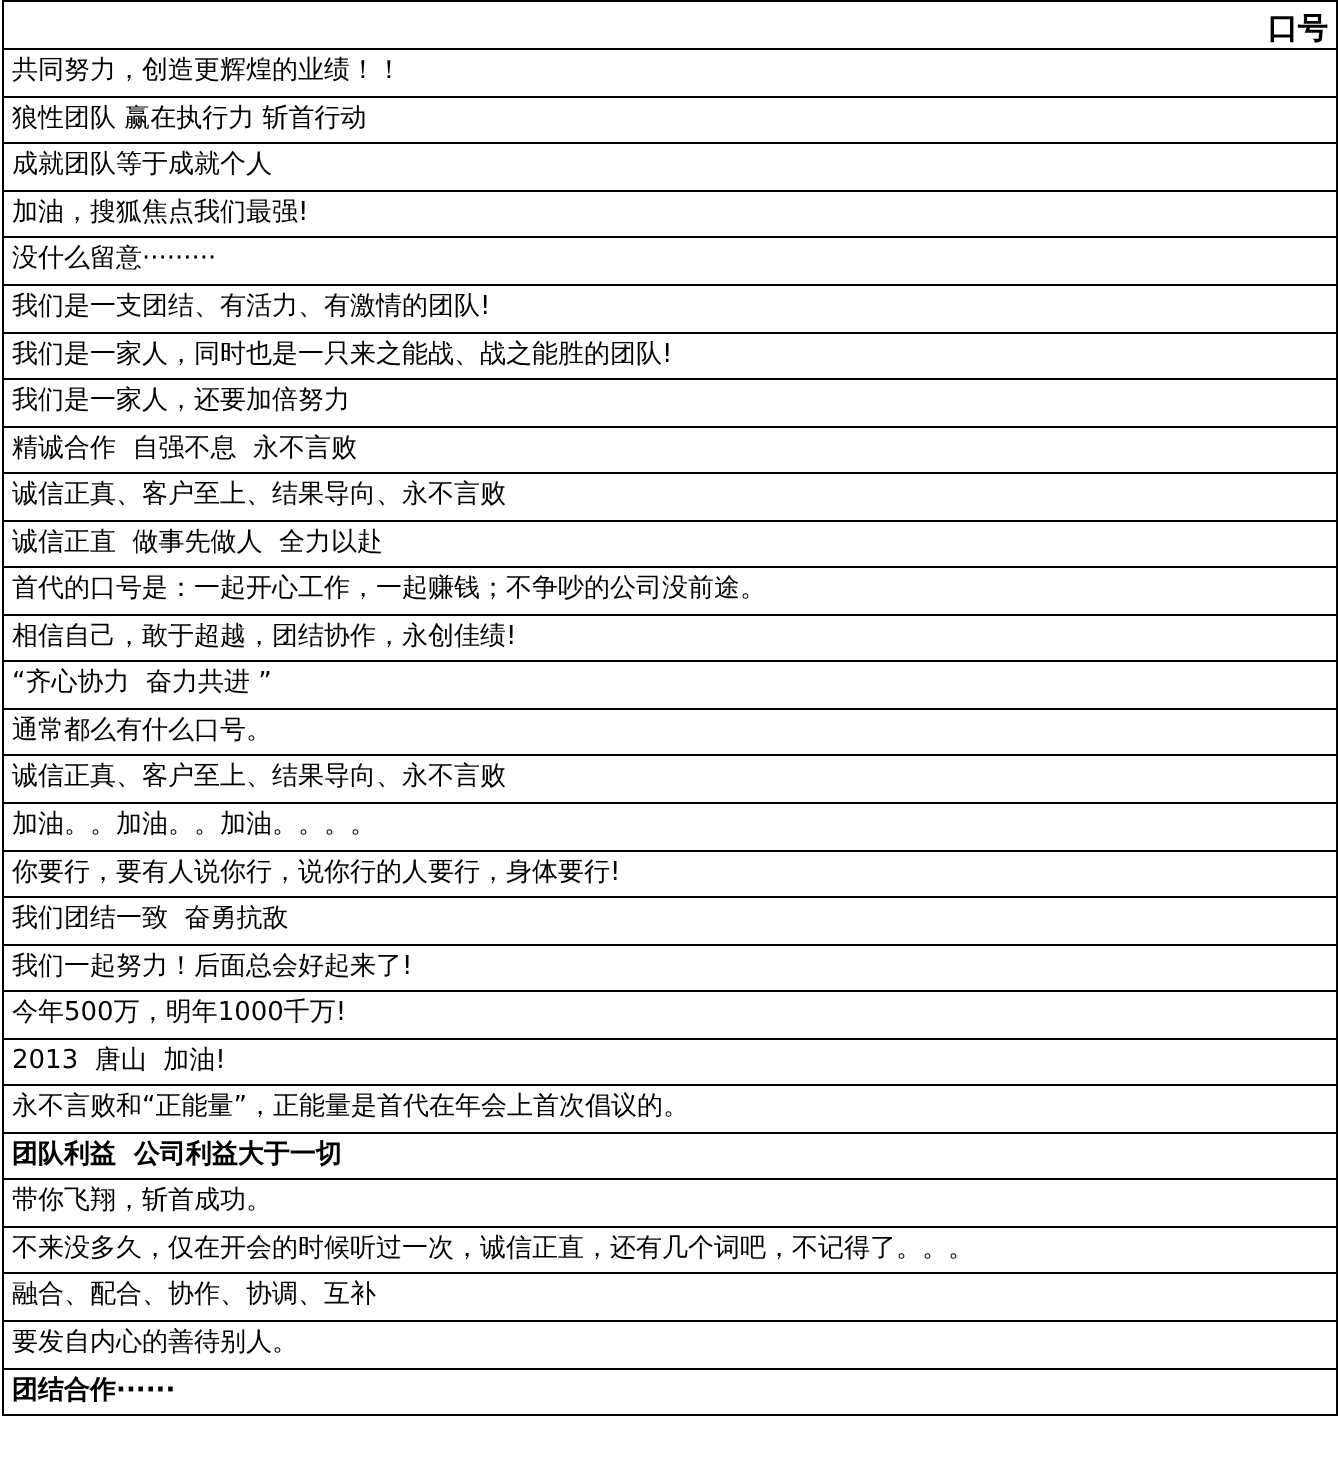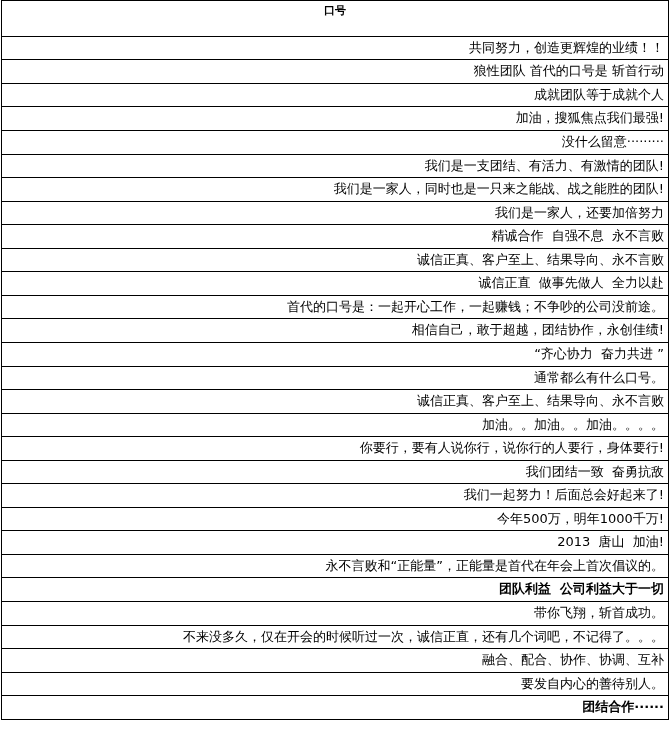--- a/index.html
+++ b/index.html
@@ -23,52 +23,52 @@
     margin: 0 auto;
     border-collapse: collapse;
     table-layout: fixed;
   }
   table.slogan-table td,
   table.slogan-table th {
     border: 1px solid #000000;
     padding: 2px 4px 3px 4px;
     font-size: 13px;
     line-height: 1.35;
-    text-align: right;
+    text-align: left;
     vertical-align: top;
     word-wrap: break-word;
     overflow-wrap: break-word;
     white-space: pre-wrap;
   }
   table.slogan-table th.header-cell {
-    text-align: center;
+    text-align: right;
     font-weight: bold;
-    font-size: 11px;
-    padding: 3px 4px 17px 4px;
+    font-size: 15px;
+    padding: 3px 4px 0 4px;
   }
   td.bold-cell {
     font-weight: bold;
   }
 </style>
 </head>
 <body>
 
 <div class="doc">
   <table class="slogan-table">
     <thead>
       <tr>
         <th class="header-cell">口号</th>
       </tr>
     </thead>
     <tbody id="slogan-rows">
         <tr>
           <td>共同努力，创造更辉煌的业绩！！</td>
         </tr>
         <tr>
-          <td>狼性团队 首代的口号是 斩首行动</td>
+          <td>狼性团队 赢在执行力 斩首行动</td>
         </tr>
         <tr>
           <td>成就团队等于成就个人</td>
         </tr>
         <tr>
           <td>加油，搜狐焦点我们最强!</td>
         </tr>
         <tr>
           <td>没什么留意·········</td>
         </tr>

